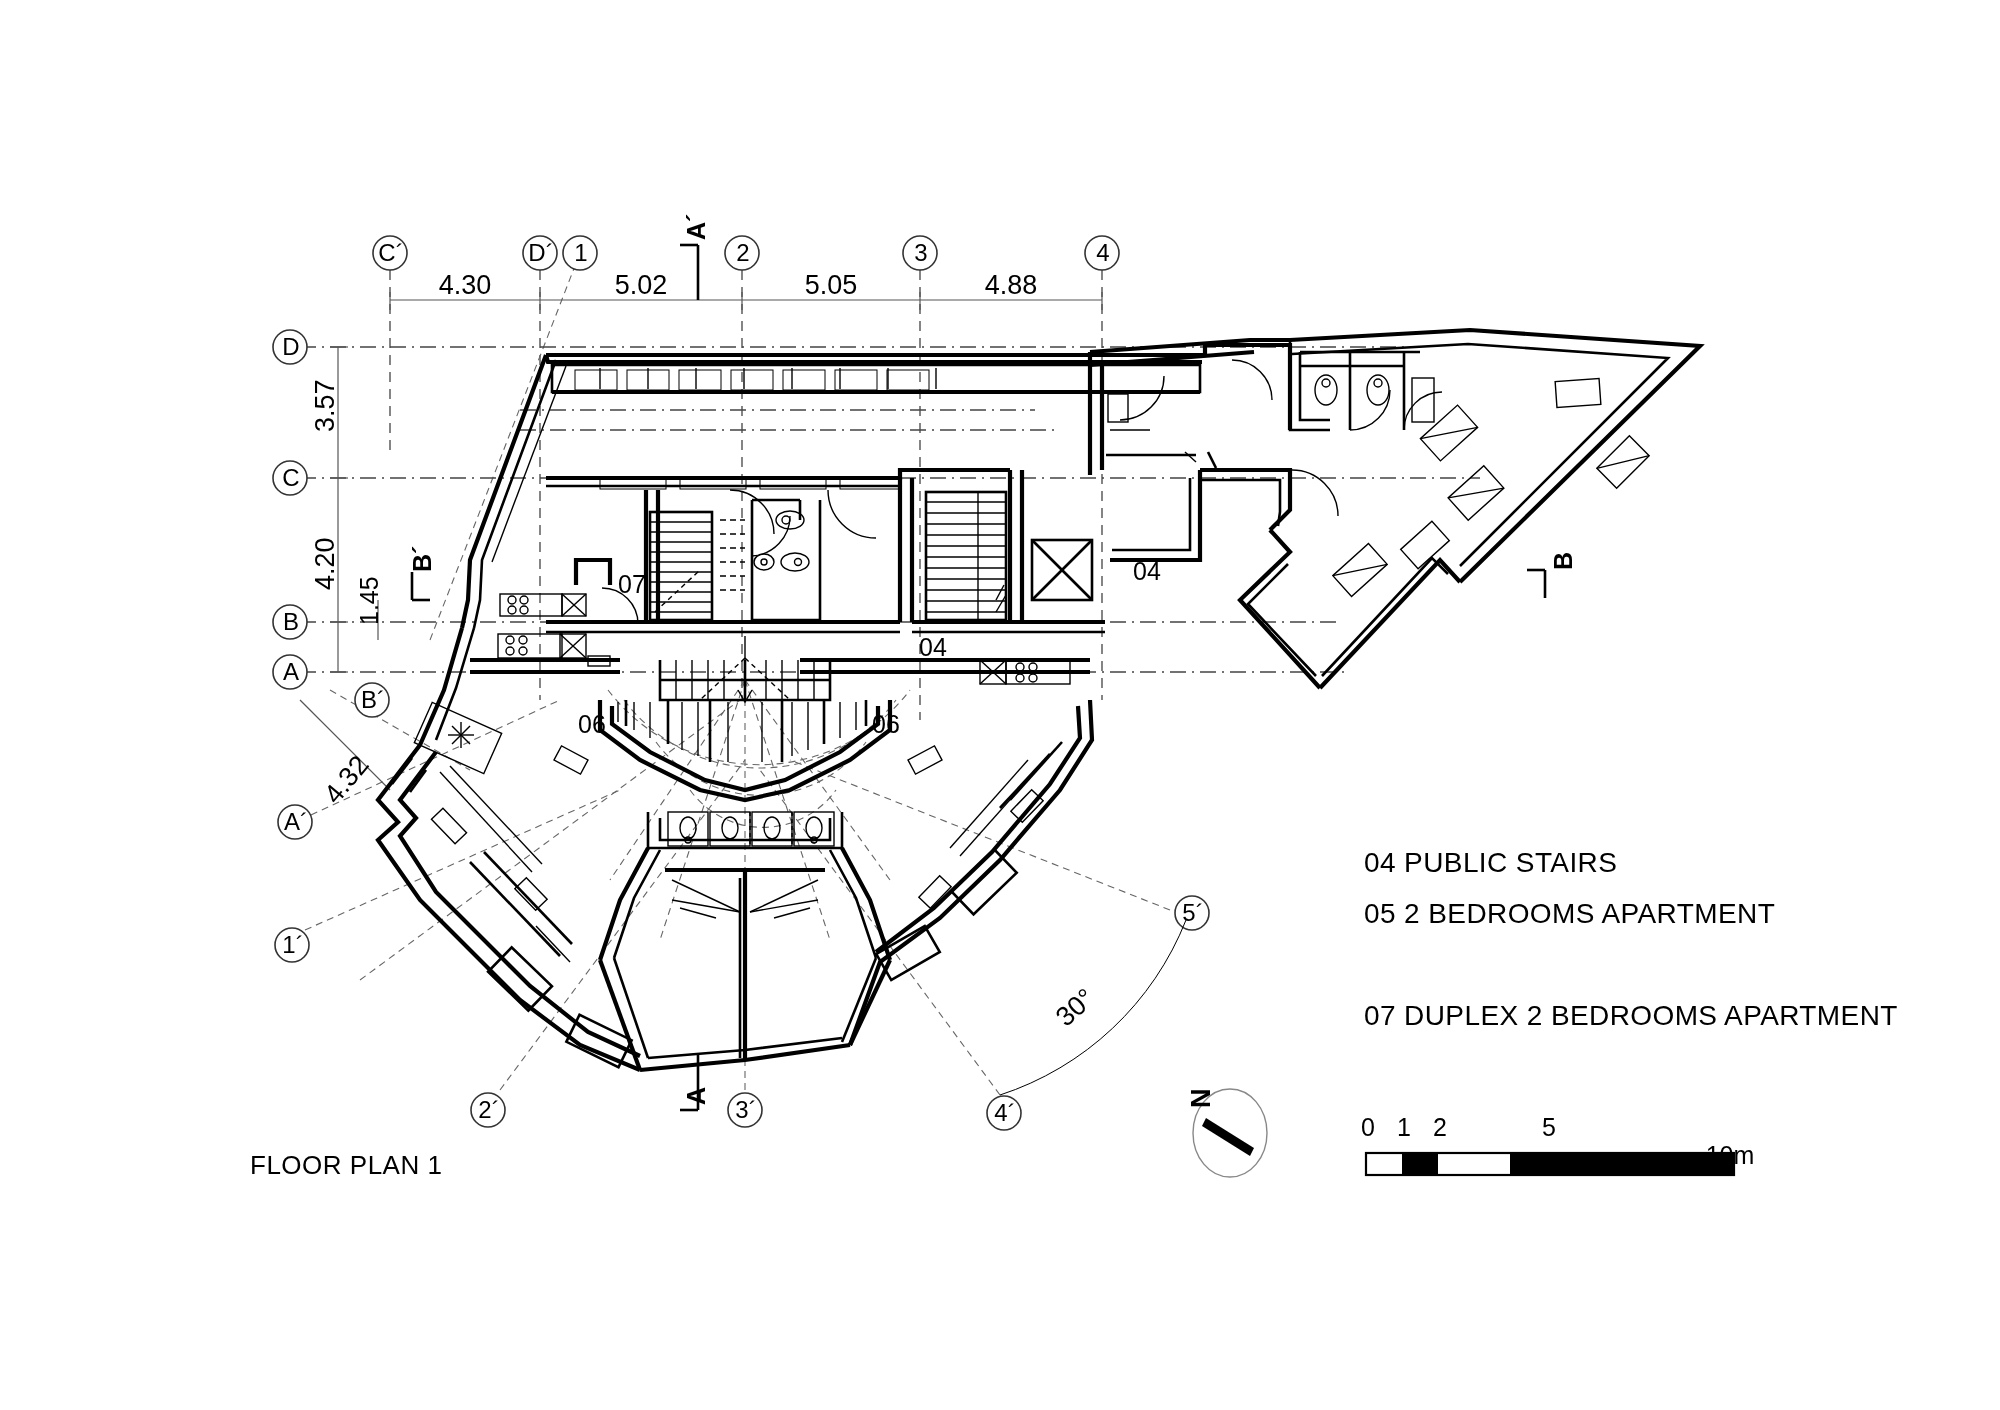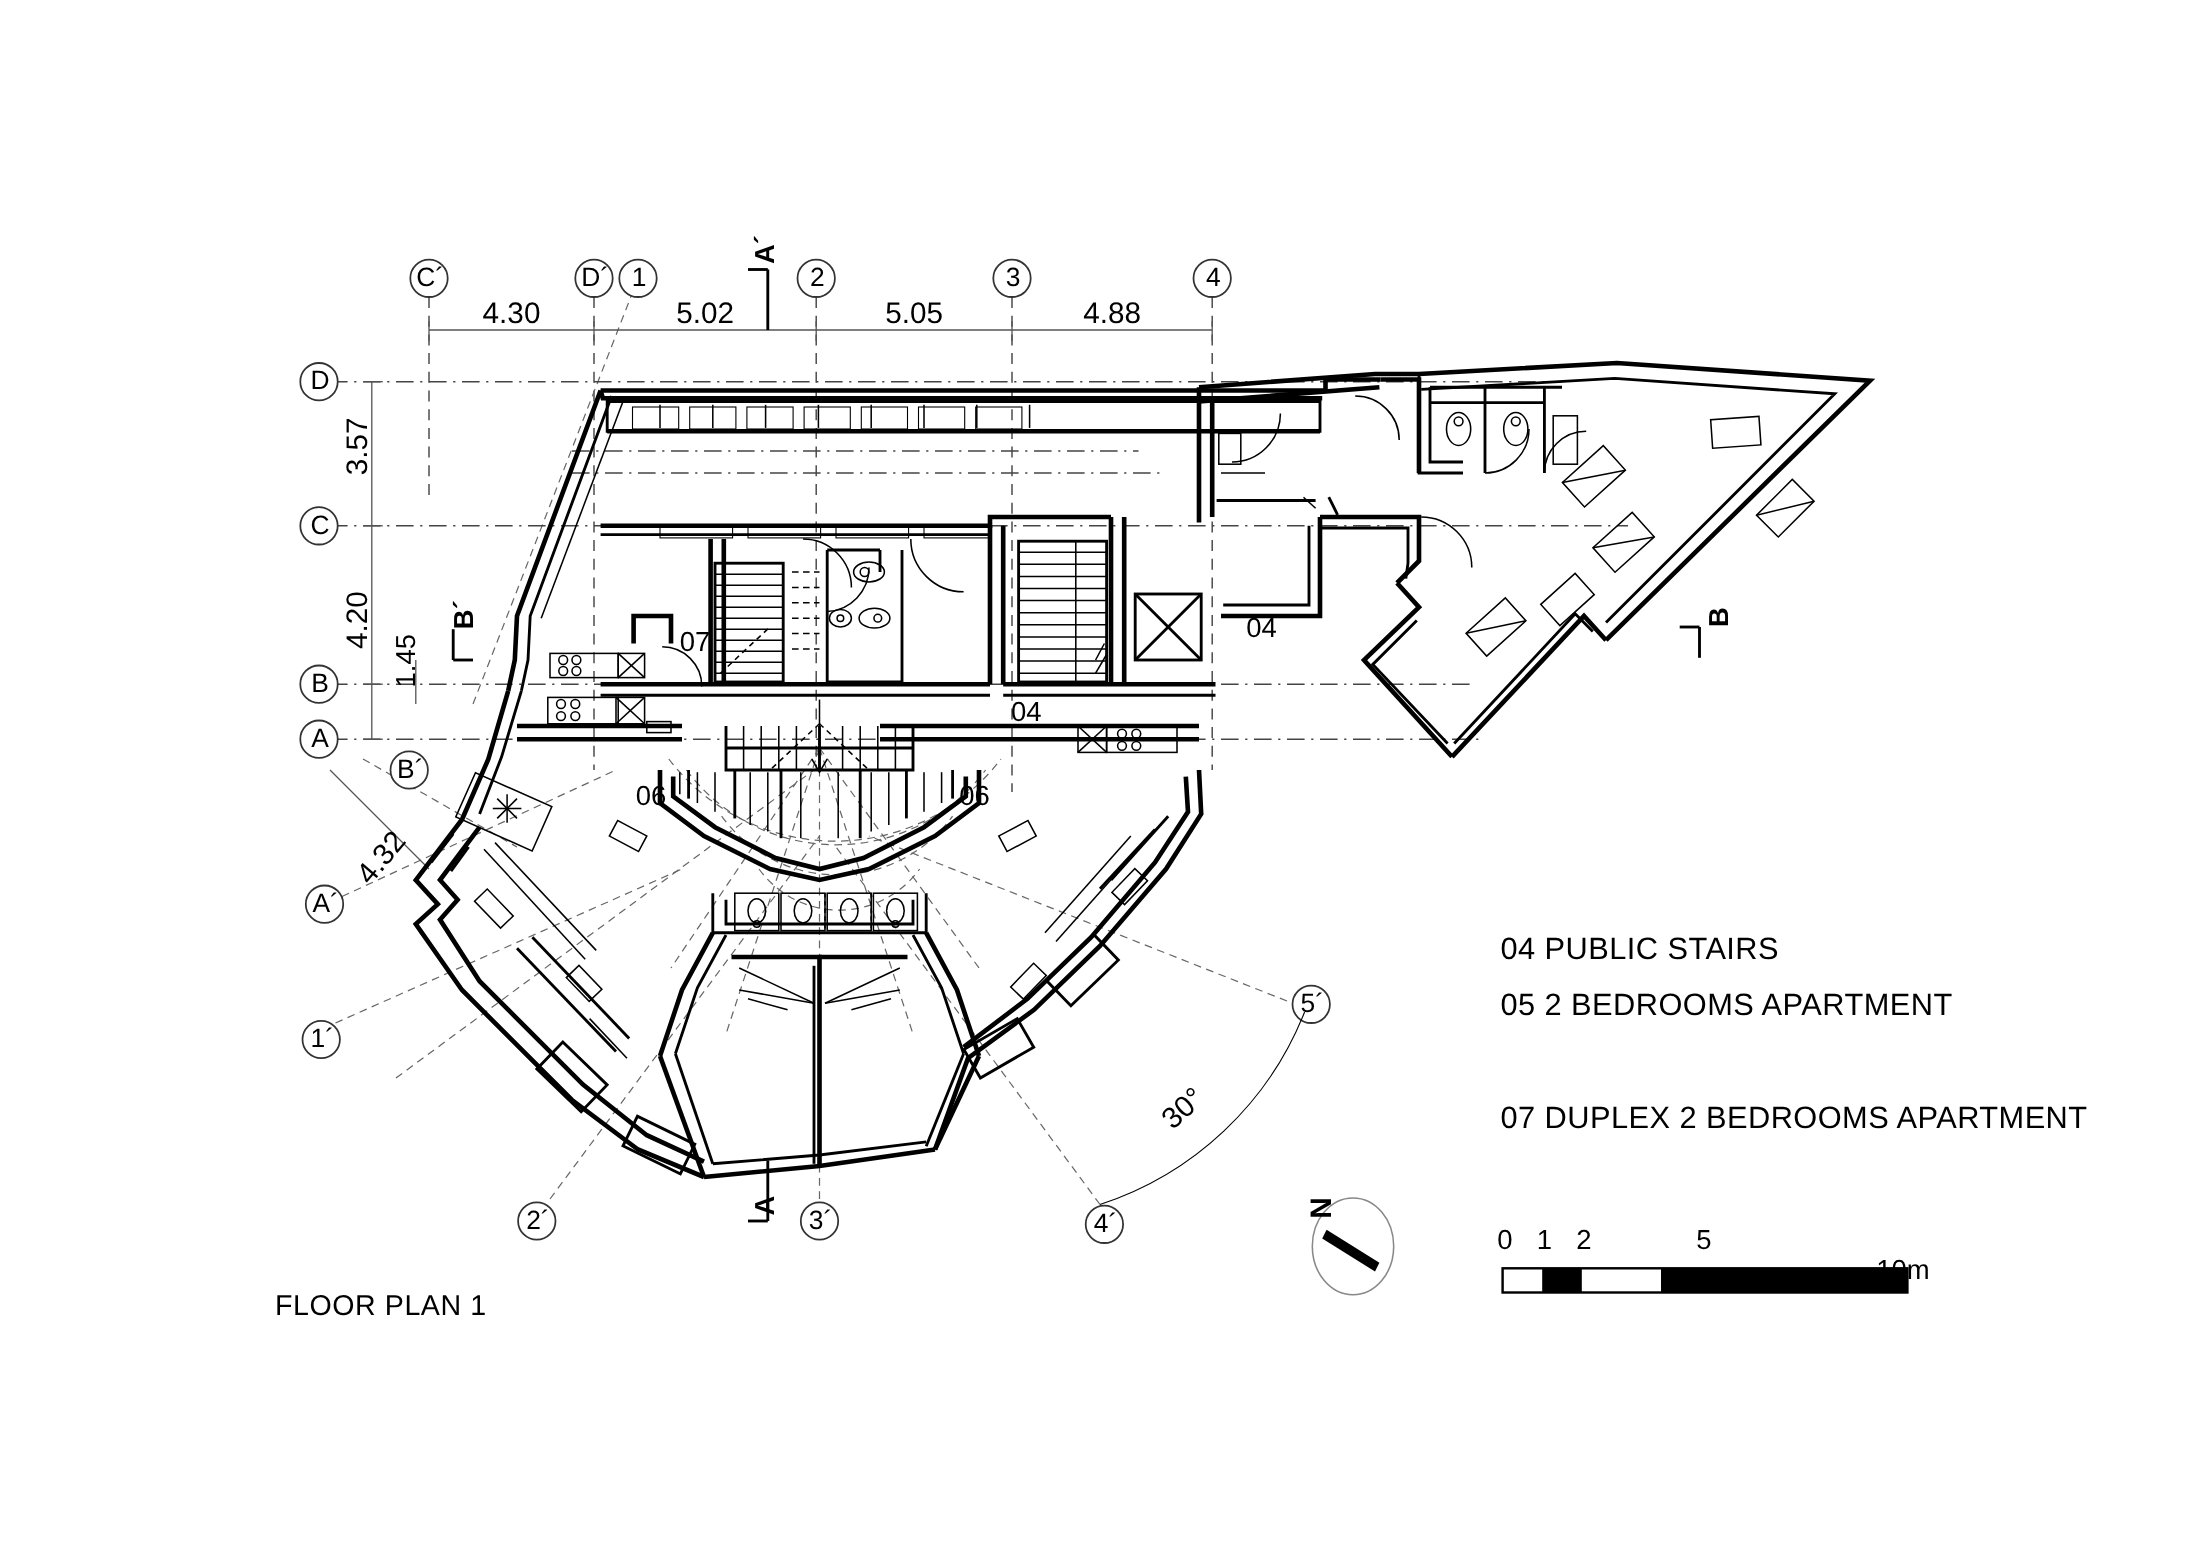--- a/index.html
+++ b/index.html
@@ -31,21 +31,20 @@
   .legend-line {
     position: absolute;
     font-size: 28px;
     letter-spacing: 0.4px;
     white-space: nowrap;
   }
   .plan-title {
     position: absolute;
     font-size: 26px;
     letter-spacing: 0.5px;
-    margin-top: 21px;
   }
   .dim-h {
     position: absolute;
     font-size: 27px;
     text-align: center;
   }
   .dim-v {
     position: absolute;
     font-size: 27px;
     transform-origin: left top;

